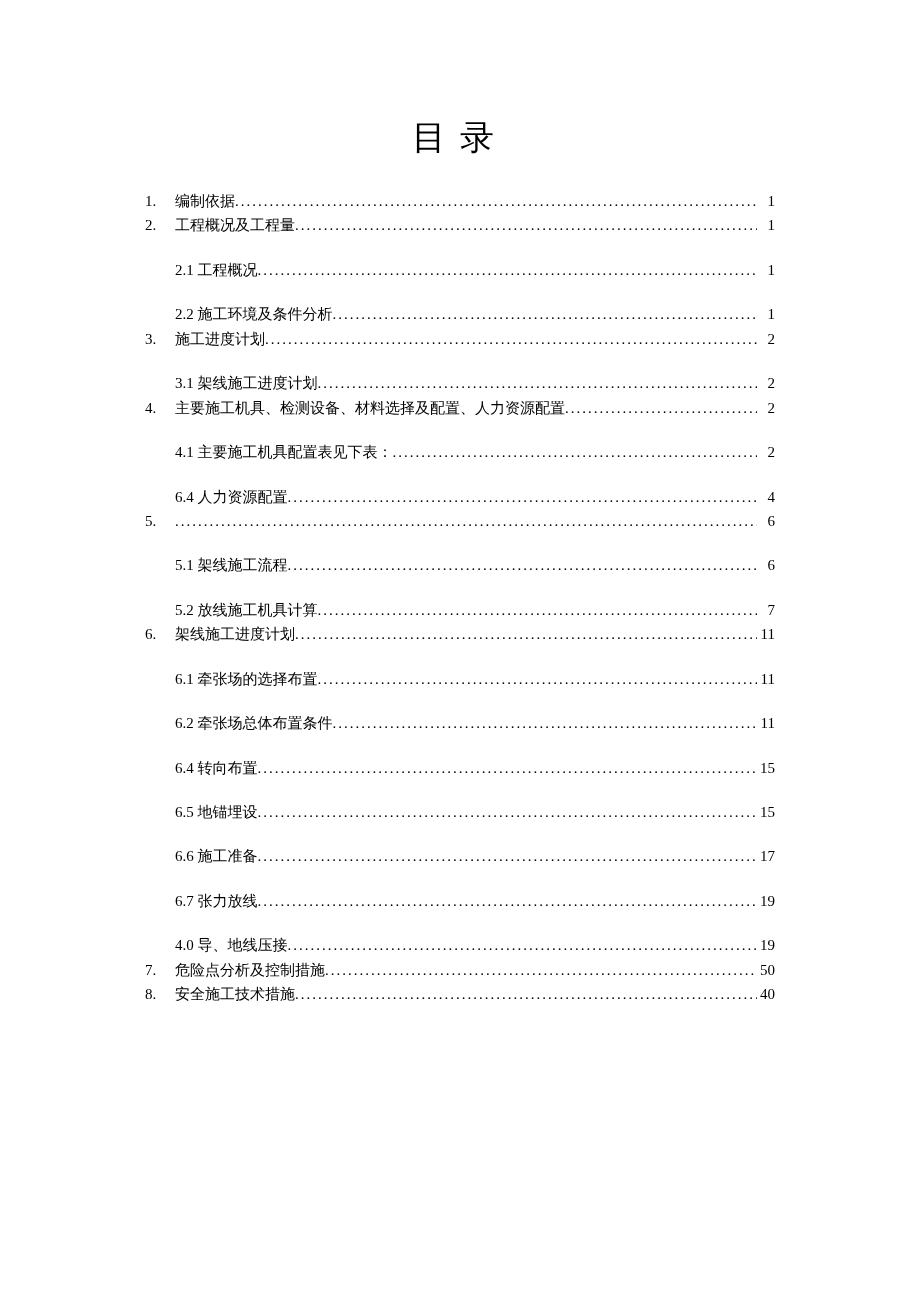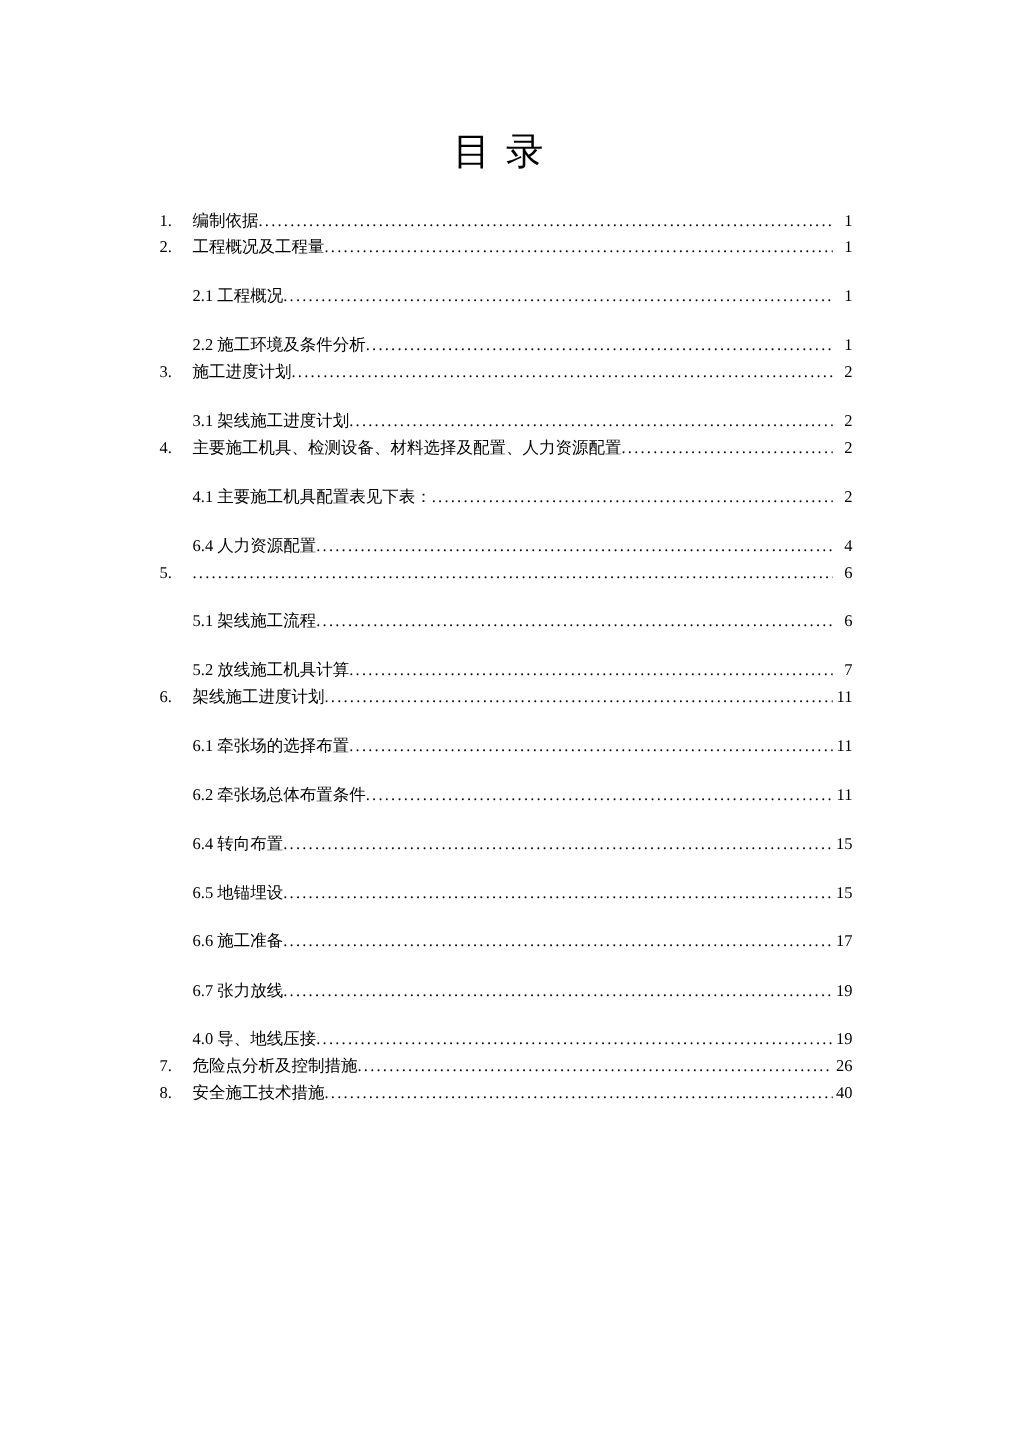--- a/index.html
+++ b/index.html
@@ -156,21 +156,21 @@
   </div>
   <div class="toc-row sub">
     <span class="label">4.0 导、地线压接</span>
     <span class="dots"></span>
     <span class="pg">19</span>
   </div>
   <div class="toc-row">
     <span class="num">7.</span>
     <span class="label">危险点分析及控制措施</span>
     <span class="dots"></span>
-    <span class="pg">26</span>
+    <span class="pg">50</span>
   </div>
   <div class="toc-row">
     <span class="num">8.</span>
     <span class="label">安全施工技术措施</span>
     <span class="dots"></span>
     <span class="pg">40</span>
   </div>
 </div>
 
 </body></html>

